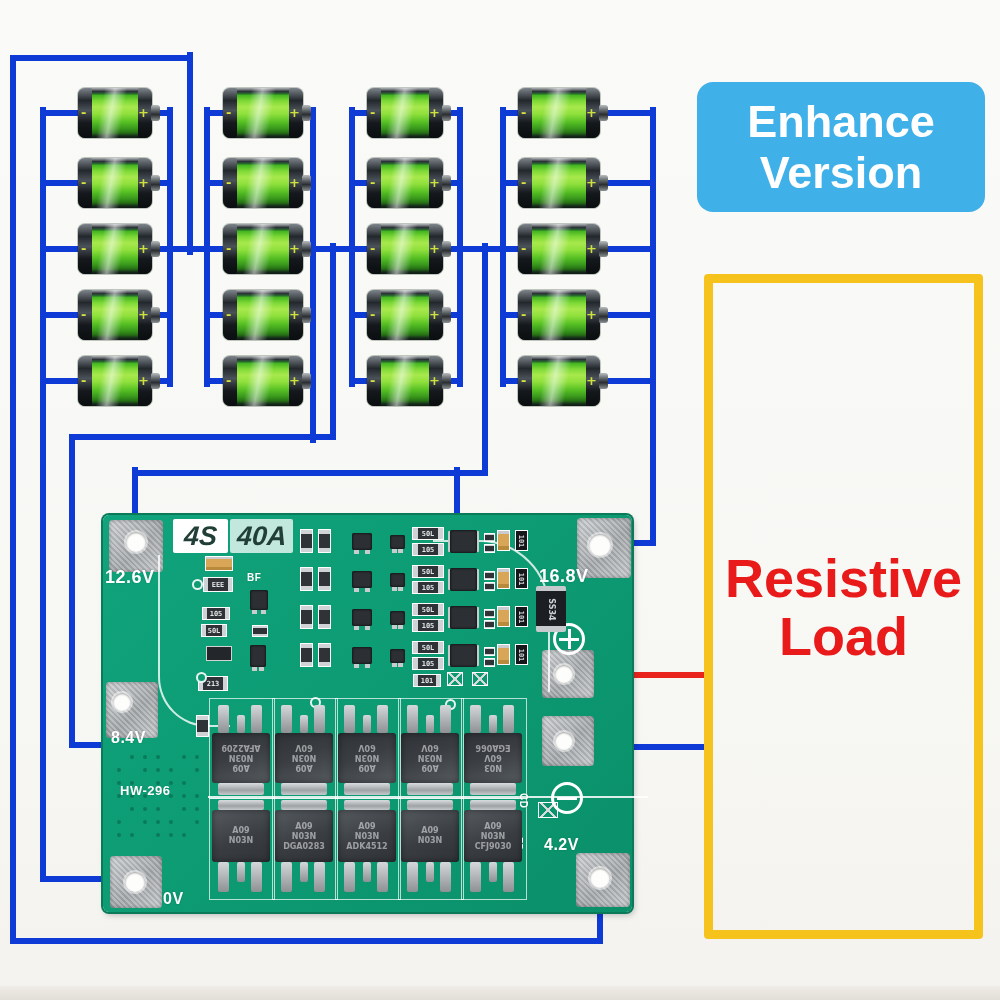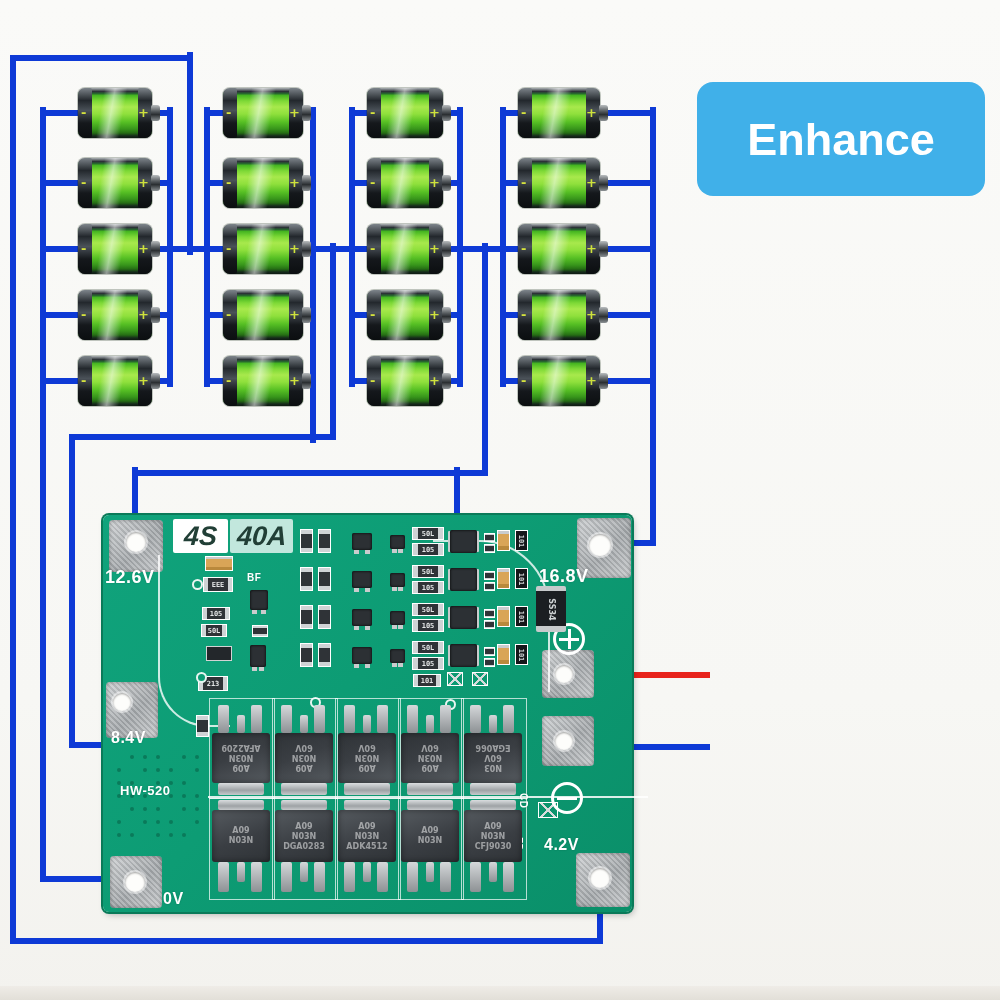--- a/index.html
+++ b/index.html
@@ -67,21 +67,21 @@
   .diode span{transform:rotate(90deg);font:700 8px "DejaVu Sans",sans-serif;color:#cfd3d5;}
 
   .mcell{position:absolute;border:1px solid rgba(255,255,255,.7);z-index:4;}
   .mbody{position:absolute;background:linear-gradient(160deg,#565b60,#3a3e43 55%,#2f3337);border-radius:3px;
     box-shadow:inset 0 0 6px rgba(0,0,0,.45);display:flex;flex-direction:column;align-items:center;justify-content:center;gap:1px;z-index:5;}
   .mbody div{font:700 8px "DejaVu Sans",sans-serif;color:rgba(255,255,255,.5);line-height:9px;}
   .mbody.flip{transform:rotate(180deg);}
   .mtab{position:absolute;background:linear-gradient(180deg,#dadddf,#9ea2a5 60%,#c7cacc);border-radius:2px;z-index:4;}
   .mpin{position:absolute;background:linear-gradient(180deg,#d5d8da,#8d9194);border-radius:2px;z-index:4;}
 
-  #badge{position:absolute;left:697px;top:82px;width:288px;height:114px;border-radius:16px;
+  #badge{position:absolute;left:697px;top:82px;width:288px;height:130px;border-radius:16px;
     background:var(--badge-blue,#40b0e9);z-index:6;display:flex;flex-direction:column;align-items:center;justify-content:center;}
   #badge div{color:#fff;font:700 45px "Liberation Sans",sans-serif;line-height:51px;}
   #loadbox{position:absolute;left:704px;top:274px;width:279px;height:665px;z-index:6;
     border:9px solid var(--load-yellow,#f6c31c);border-radius:4px;box-sizing:border-box;}
   #loadbox .loadtext{position:absolute;left:0;right:0;top:266px;text-align:center;
     color:var(--load-red,#e81a1a);font:700 54px "Liberation Sans",sans-serif;line-height:58px;}
   #photo-edge{position:absolute;left:0;top:986px;width:1000px;height:14px;
     background:linear-gradient(180deg,#efece7,#e2dfd8);z-index:0;}
 </style>
 </head>
@@ -243,21 +243,21 @@
       <span>4S</span>
     </div>
     <div class="tag4s tag40a" style="left:127px;top:4px;width:63px;height:34px">
       <span>40A</span>
     </div>
     <div class="blabel" style="left:2px;top:52px;font-size:18px">12.6V</div>
     <div class="blabel" style="left:436px;top:51px;font-size:18px">16.8V</div>
     <div class="blabel" style="left:8px;top:214px;font-size:16px">8.4V</div>
     <div class="blabel" style="left:60px;top:375px;font-size:16px">0V</div>
     <div class="blabel" style="left:441px;top:321px;font-size:16px">4.2V</div>
-    <div class="blabel" style="left:17px;top:268px;font-size:13px">HW-520</div>
+    <div class="blabel" style="left:17px;top:268px;font-size:13px">HW-296</div>
     <div class="blabel" style="left:144px;top:57px;font-size:10px">BF</div>
     <div class="blabel rot" style="left:426px;top:278px;font-size:10px">CD</div>
     <div class="blabel rot" style="left:421px;top:322px;font-size:10px">FD</div>
     <div class="sym plus" style="left:450px;top:108px"></div>
     <div class="sym minus" style="left:448px;top:267px"></div>
     <div class="diode" style="left:433px;top:71px;width:30px;height:46px">
       <span>SS34</span>
     </div>
     <div class="silkline" style="left:105px;top:281px;width:440px"></div>
     <div class="curve" style="left:330px;top:25px;width:115px;height:150px;border-top-width:2px;border-right-width:2px;border-top-right-radius:70px"></div>
@@ -505,15 +505,22 @@
         <div>N03N</div>
         <div>CFJ9030</div>
       </div>
       <div class="mpin" style="left: 367px; top: 347px; width: 11px; height: 30px;"></div>
       <div class="mpin" style="left: 400px; top: 347px; width: 11px; height: 30px;"></div>
       <div class="mpin" style="left: 386px; top: 347px; width: 8px; height: 20px;"></div>
     </div>
 
   <div id="badge">
     <div>Enhance</div>
+    <div>Version</div>
   </div>
 
+  <div id="loadbox">
+    <div class="loadtext">
+      <div>Resistive</div>
+      <div>Load</div>
+    </div>
+  </div>
 </div>
 
 </body></html>

